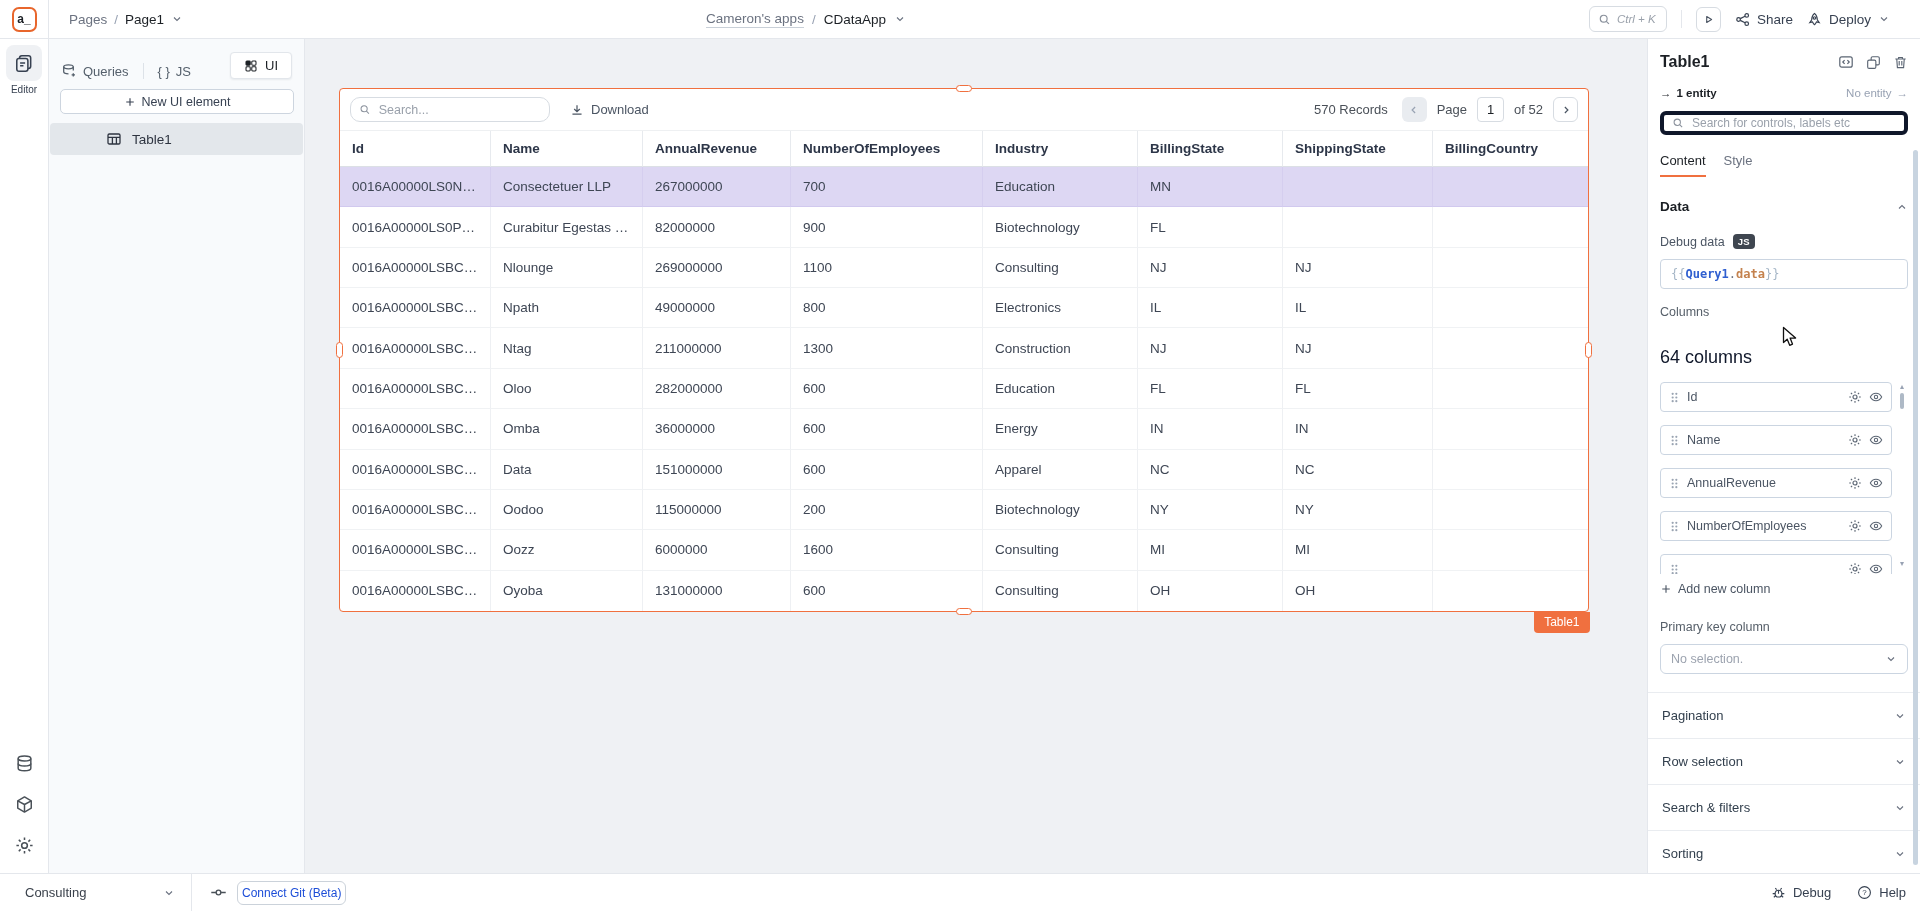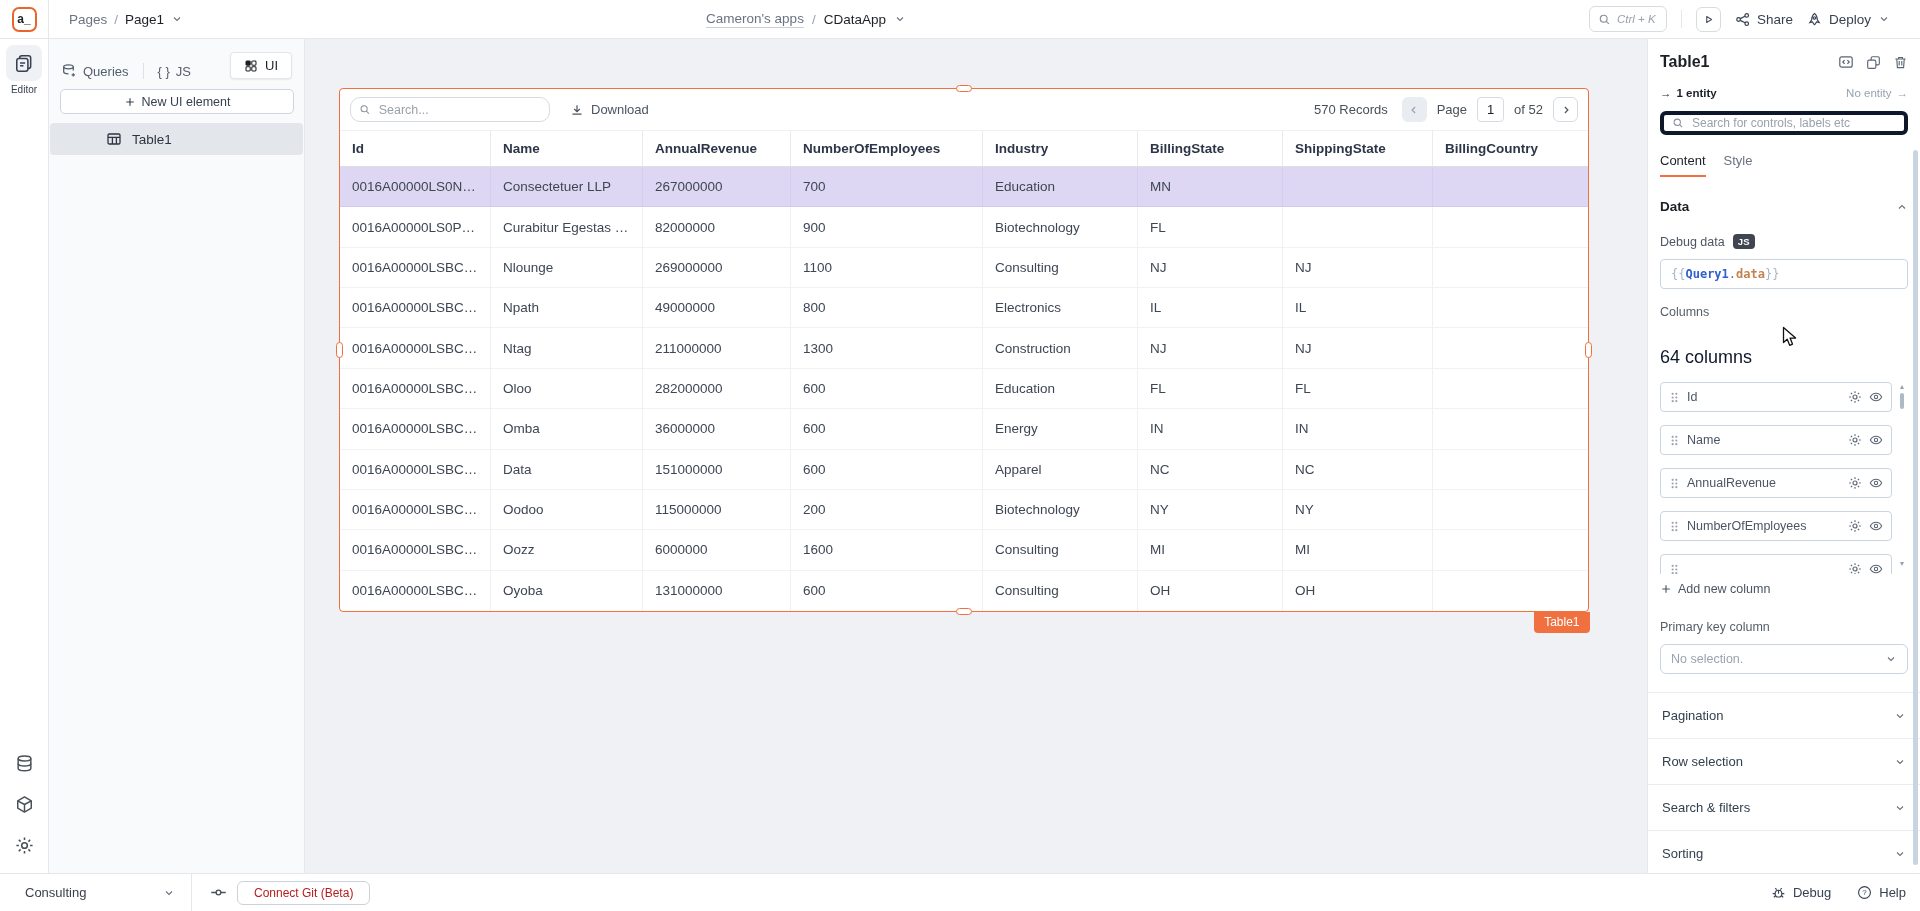--- a/index.html
+++ b/index.html
@@ -150,21 +150,21 @@
   .panel-scrollbar { position:absolute; right:2px; top:111px; width:5px; height:715px;
     background:#C8D4E0; border-radius:3px; }
 
   
   .bottombar { position:absolute; left:0; right:0; bottom:0; height:38px; background:#fff;
     border-top:1px solid #E4E7EC; display:flex; align-items:center; z-index:5; }
   .env { width:192px; height:100%; border-right:1px solid #E4E7EC; display:flex; align-items:center;
     padding:0 16px 0 25px; font-size:13px; color:#3A414B; }
   .env .chev { margin-left:auto; color:#6B7280; }
   .git { display:flex; align-items:center; gap:10px; padding-left:18px; color:#4A5158; }
-  .git-btn { border:1px solid #CBD2DA; border-radius:6px; padding:4px 16px; font-size:12px; color:#b91c1c; background:#fff; }
+  .git-btn { border:1px solid #CBD2DA; border-radius:6px; padding:4px 4px; font-size:12px; color:#1d4ed8; background:#fff; }
   .bb-right { margin-left:auto; display:flex; align-items:center; gap:26px; padding-right:14px;
     font-size:13px; color:#374151; }
   .bb-item { display:flex; align-items:center; gap:7px; }
 
   .cursor { position:absolute; left:1782px; top:326px; z-index:50; pointer-events:none; }
 </style>
 </head>
 <body style="--accent: #F0703F; --selected-row: #DDD7F3; --js-badge-bg: #3F4650; --code-entity: #2F5FD0; --code-property: #C4824E; --code-brace: #A4B5C6;">
 
 <header class="topbar">

